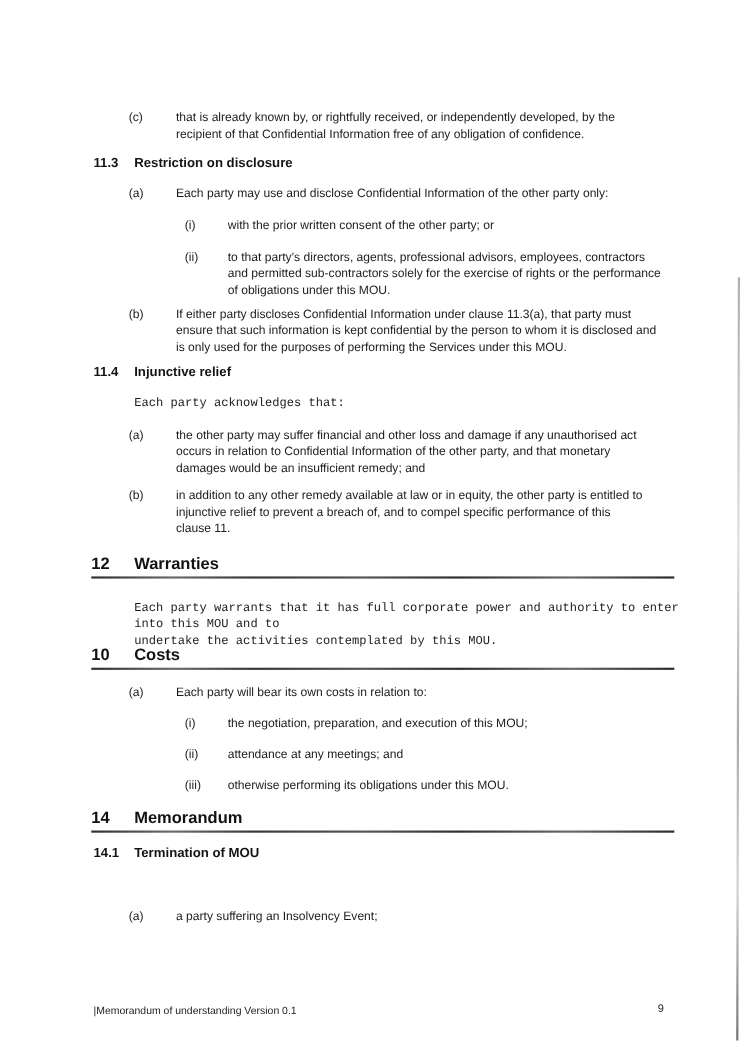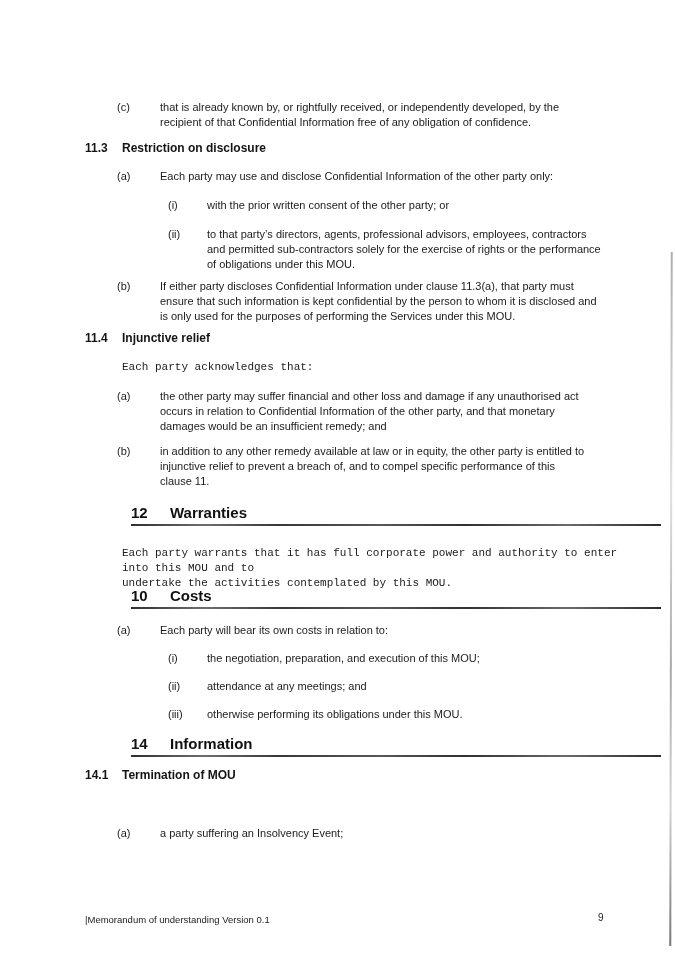--- a/index.html
+++ b/index.html
@@ -36,21 +36,20 @@
   }
   .subhead > .num { width:37px; flex:none; }
 
   
   .sechead {
     position:absolute; left:83px; width:530px; display:flex;
     font-weight:bold; font-size:15px; line-height:16px; color:#111;
     padding-bottom:3px;
     border-bottom:2px solid transparent;
     border-image: linear-gradient(90deg,#2e2e2e 0%,#6e6e6e 14%,#383838 28%,#575757 47%,#303030 63%,#6a6a6a 82%,#2b2b2b 100%) 1;
-    margin-left: 48px;
   }
   .sechead > .num { width:39px; flex:none; }
 
   
   .footer-left  { position:absolute; left:85px;  top:914px; font-size:9.5px; color:#222; }
   .footer-page  { position:absolute; left:598px; top:912px; font-size:10px;  color:#222; }
 
   
   .scan-line {
     position:absolute; left:670px; top:252px; width:1.5px; height:694px;
@@ -156,21 +155,21 @@
     <span class="txt">attendance at any meetings; and</span>
   </div>
 
   <div class="item lvl2" style="top:707px">
     <span class="marker">(iii)</span>
     <span class="txt">otherwise performing its obligations under this MOU.</span>
   </div>
 
   <div class="sechead" style="top:736px">
     <span class="num">14</span>
-    <span>Information</span>
+    <span>Memorandum</span>
   </div>
 
   <div class="subhead" style="top:768px">
     <span class="num">14.1</span>
     <span>Termination of MOU</span>
   </div>
 
 
   <div class="item lvl1" style="top:826px">
     <span class="marker">(a)</span>

